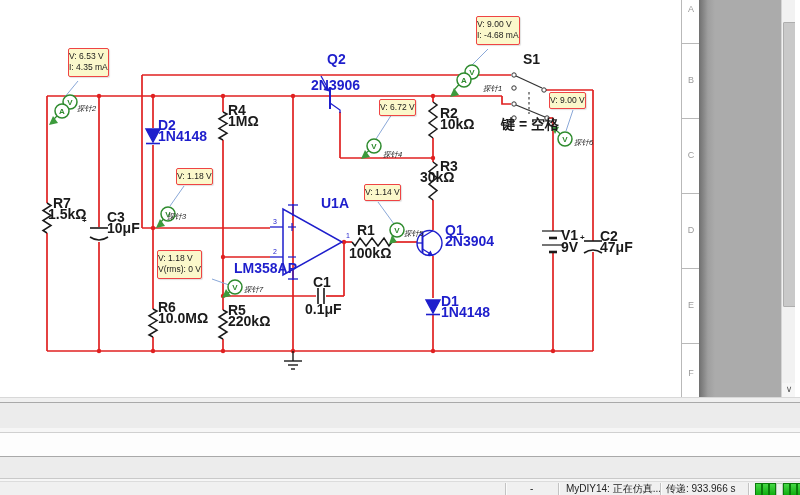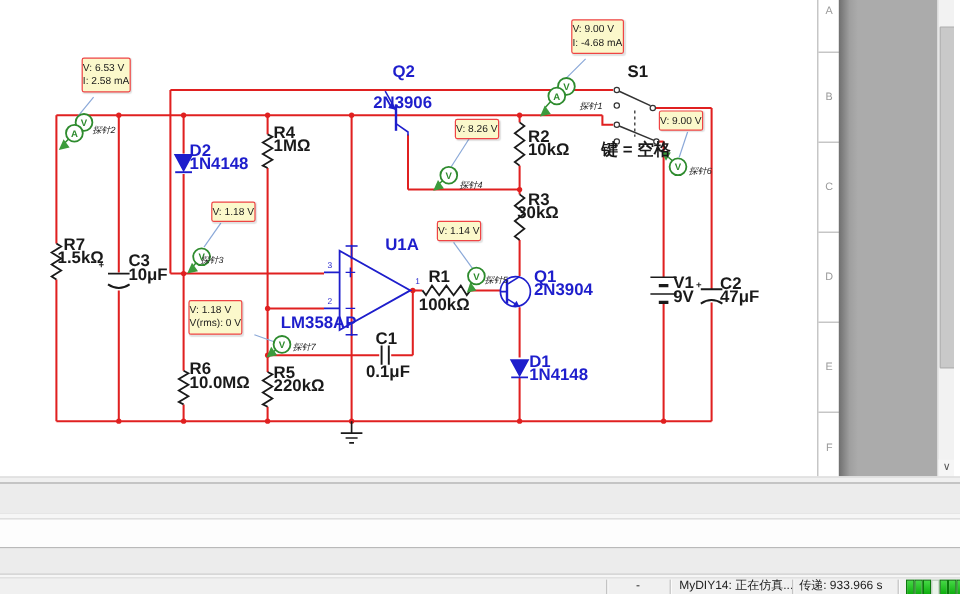--- a/index.html
+++ b/index.html
@@ -285,49 +285,49 @@
     <div class="lbl" style="left:305px;top:302px">0.1μF</div>
     <div class="lbl" style="left:357px;top:223px">R1</div>
     <div class="lbl" style="left:349px;top:246px">100kΩ</div>
     <div class="lbl blue" style="left:445px;top:223px">Q1</div>
     <div class="lbl blue" style="left:445px;top:234px">2N3904</div>
     <div class="lbl blue" style="left:441px;top:294px">D1</div>
     <div class="lbl blue" style="left:441px;top:305px">1N4148</div>
     <div class="lbl" style="left:440px;top:106px">R2</div>
     <div class="lbl" style="left:440px;top:117px">10kΩ</div>
     <div class="lbl" style="left:440px;top:159px">R3</div>
-    <div class="lbl" style="left:431px;top:170px">30kΩ</div>
+    <div class="lbl" style="left:420px;top:170px">30kΩ</div>
     <div class="lbl" style="left:523px;top:52px">S1</div>
     <div class="lbl" style="left:501px;top:117px">键 = 空格</div>
     <div class="lbl" style="left:561px;top:228px">V1</div>
     <div class="lbl" style="left:561px;top:240px">9V</div>
     <div class="lbl" style="left:600px;top:229px">C2</div>
     <div class="lbl" style="left:600px;top:240px">47μF</div>
     <div class="lbl" style="left:580px;top:234px;font-size:8px">+</div>
 
     
     <div class="probe-name" style="left:77px;top:105px">探针2</div>
     <div class="probe-name" style="left:167px;top:213px">探针3</div>
     <div class="probe-name" style="left:244px;top:286px">探针7</div>
     <div class="probe-name" style="left:383px;top:151px">探针4</div>
     <div class="probe-name" style="left:404px;top:230px">探针5</div>
     <div class="probe-name" style="left:483px;top:85px">探针1</div>
     <div class="probe-name" style="left:574px;top:139px">探针6</div>
 
     
     <div class="tip" style="left:68px;top:48px">
       <div>V: 6.53 V</div>
-      <div>I: 2.58 mA</div>
+      <div>I: 4.35 mA</div>
     </div>
     <div class="tip" style="left:476px;top:16px">
       <div>V: 9.00 V</div>
       <div>I: -4.68 mA</div>
     </div>
     <div class="tip" style="left:379px;top:99px">
-      <div>V: 8.26 V</div>
+      <div>V: 6.72 V</div>
     </div>
     <div class="tip" style="left:176px;top:168px">
       <div>V: 1.18 V</div>
     </div>
     <div class="tip" style="left:157px;top:250px">
       <div>V: 1.18 V</div>
       <div>V(rms): 0 V</div>
     </div>
     <div class="tip" style="left:364px;top:184px">
       <div>V: 1.14 V</div>

